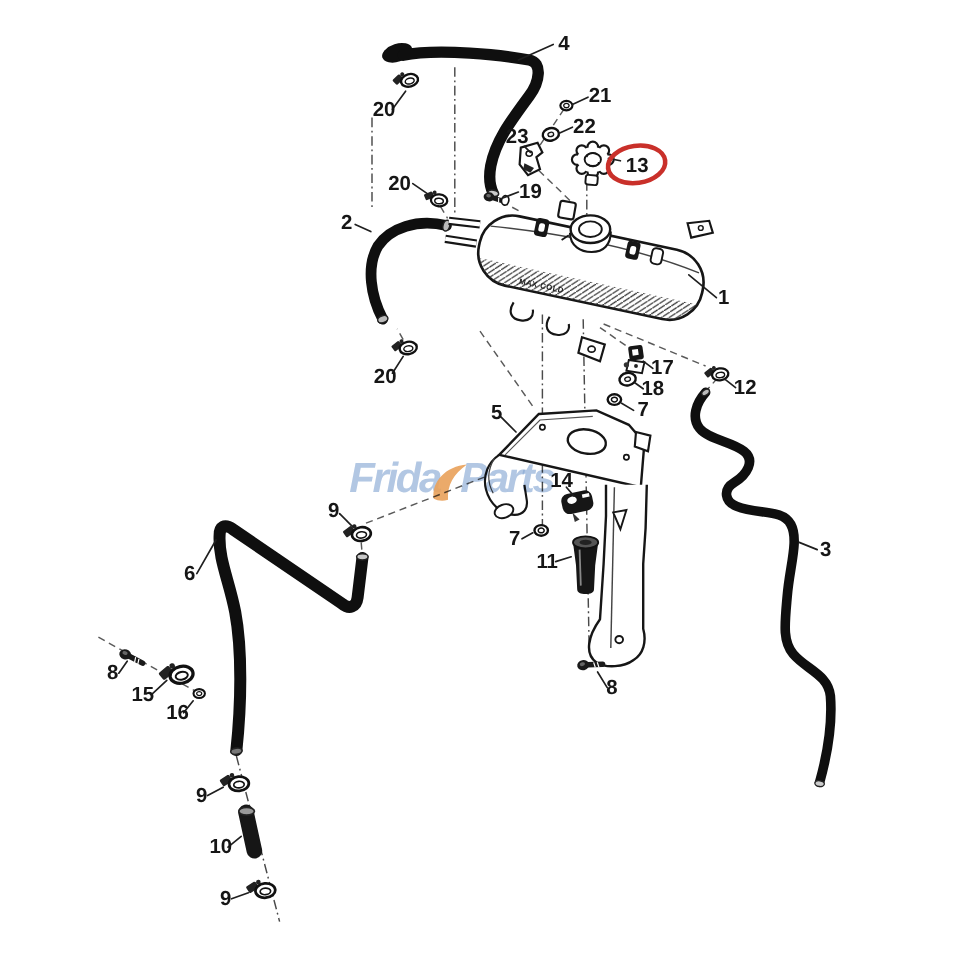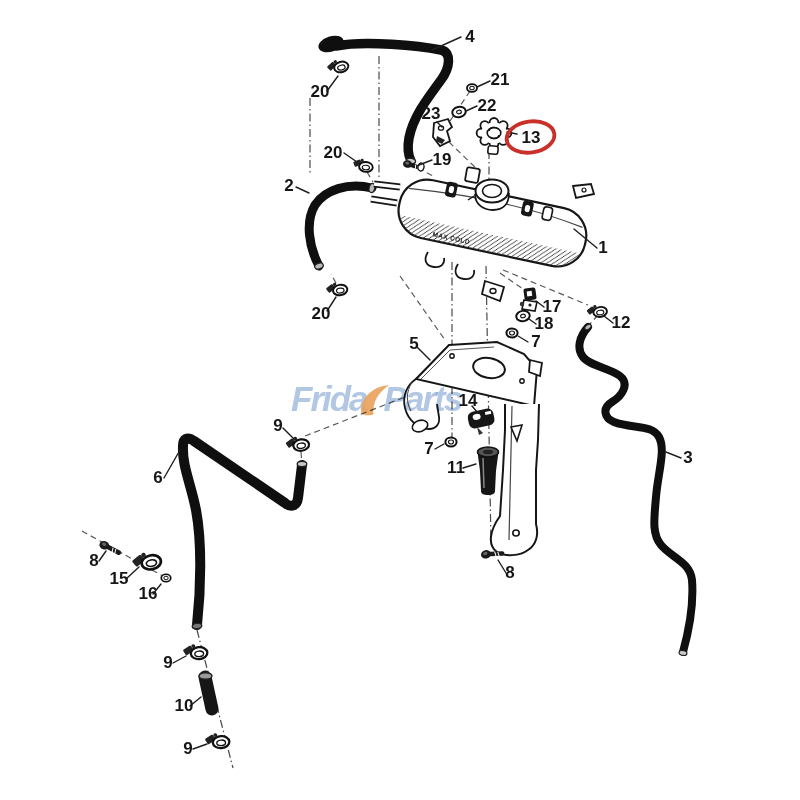--- a/index.html
+++ b/index.html
@@ -6,21 +6,21 @@
   .stage{position:relative;width:800px;height:800px;background:#ffffff;overflow:hidden;
          font-family:"Liberation Sans",sans-serif;}
   svg.diagram{position:absolute;left:0;top:0;}
   .plabel{font:700 17px "Liberation Sans",sans-serif;fill:#161616;text-anchor:middle;}
   .tanktext{font:700 6.5px "Liberation Sans",sans-serif;fill:#222;letter-spacing:.4px;}
   .leader{stroke:#1f1f1f;stroke-width:1.4;fill:none;stroke-linecap:round;}
   .dash{stroke:#5a5a5a;stroke-width:1.2;stroke-dasharray:6 4;fill:none;}
   .dashdot{stroke:#4a4a4a;stroke-width:1.2;stroke-dasharray:8 3 1.5 3;fill:none;}
   .hose{stroke:#0f0f0f;fill:none;stroke-linecap:round;stroke-linejoin:round;}
   .part{fill:#ffffff;stroke:#161616;}
-  .watermark{position:absolute;left:291px;top:379px;display:flex;
+  .watermark{position:absolute;left:291px;top:379px;display:flex;align-items:center;
      font:italic 700 35px "Liberation Sans",sans-serif;letter-spacing:-2px;
      color:rgba(130,165,210,.62);mix-blend-mode:multiply;white-space:nowrap;}
   .watermark .swoosh{margin:0 -4px 0 -6px;transform:rotate(12deg) translateY(3px);opacity:.9;}
 </style>
 </head>
 <body>
 
 <div class="stage">
 
 <svg class="diagram" width="800" height="800" viewBox="0 0 800 800">

